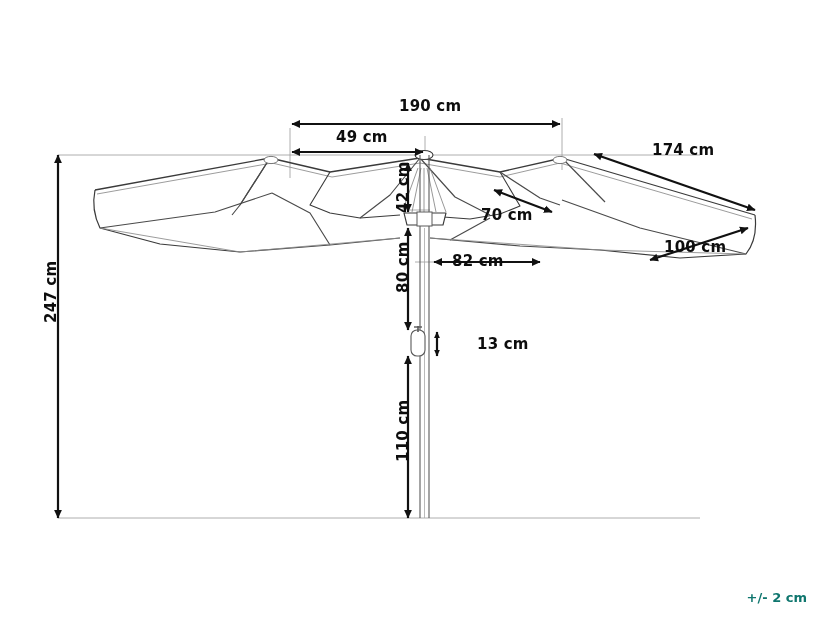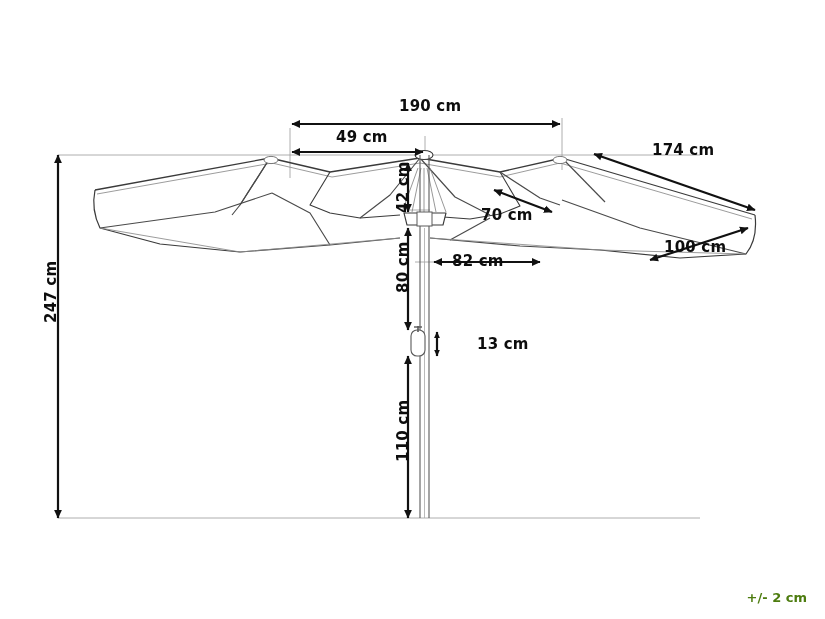--- a/index.html
+++ b/index.html
@@ -36,21 +36,21 @@
     transform-origin: left top;
     transform: rotate(-90deg);
   }
   .tolerance {
     position: absolute;
     right: 18px;
     bottom: 14px;
     font-family: "DejaVu Sans", "Liberation Sans", sans-serif;
     font-weight: bold;
     font-size: 13px;
-    color: #4d7c0f;
+    color: #0f766e;
     white-space: nowrap;
   }
 </style>
 </head>
 <body>
 
 <div id="stage">
 
   <svg id="drawing" viewBox="0 0 825 619" xmlns="http://www.w3.org/2000/svg">
     <defs>

